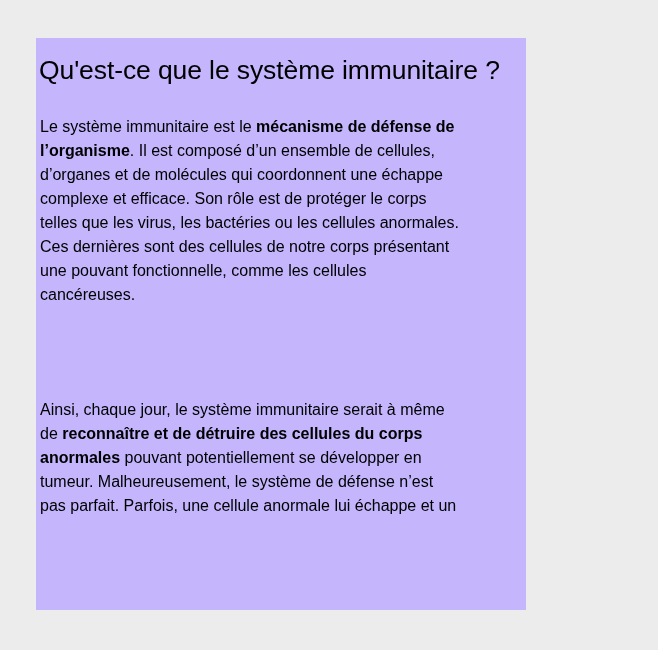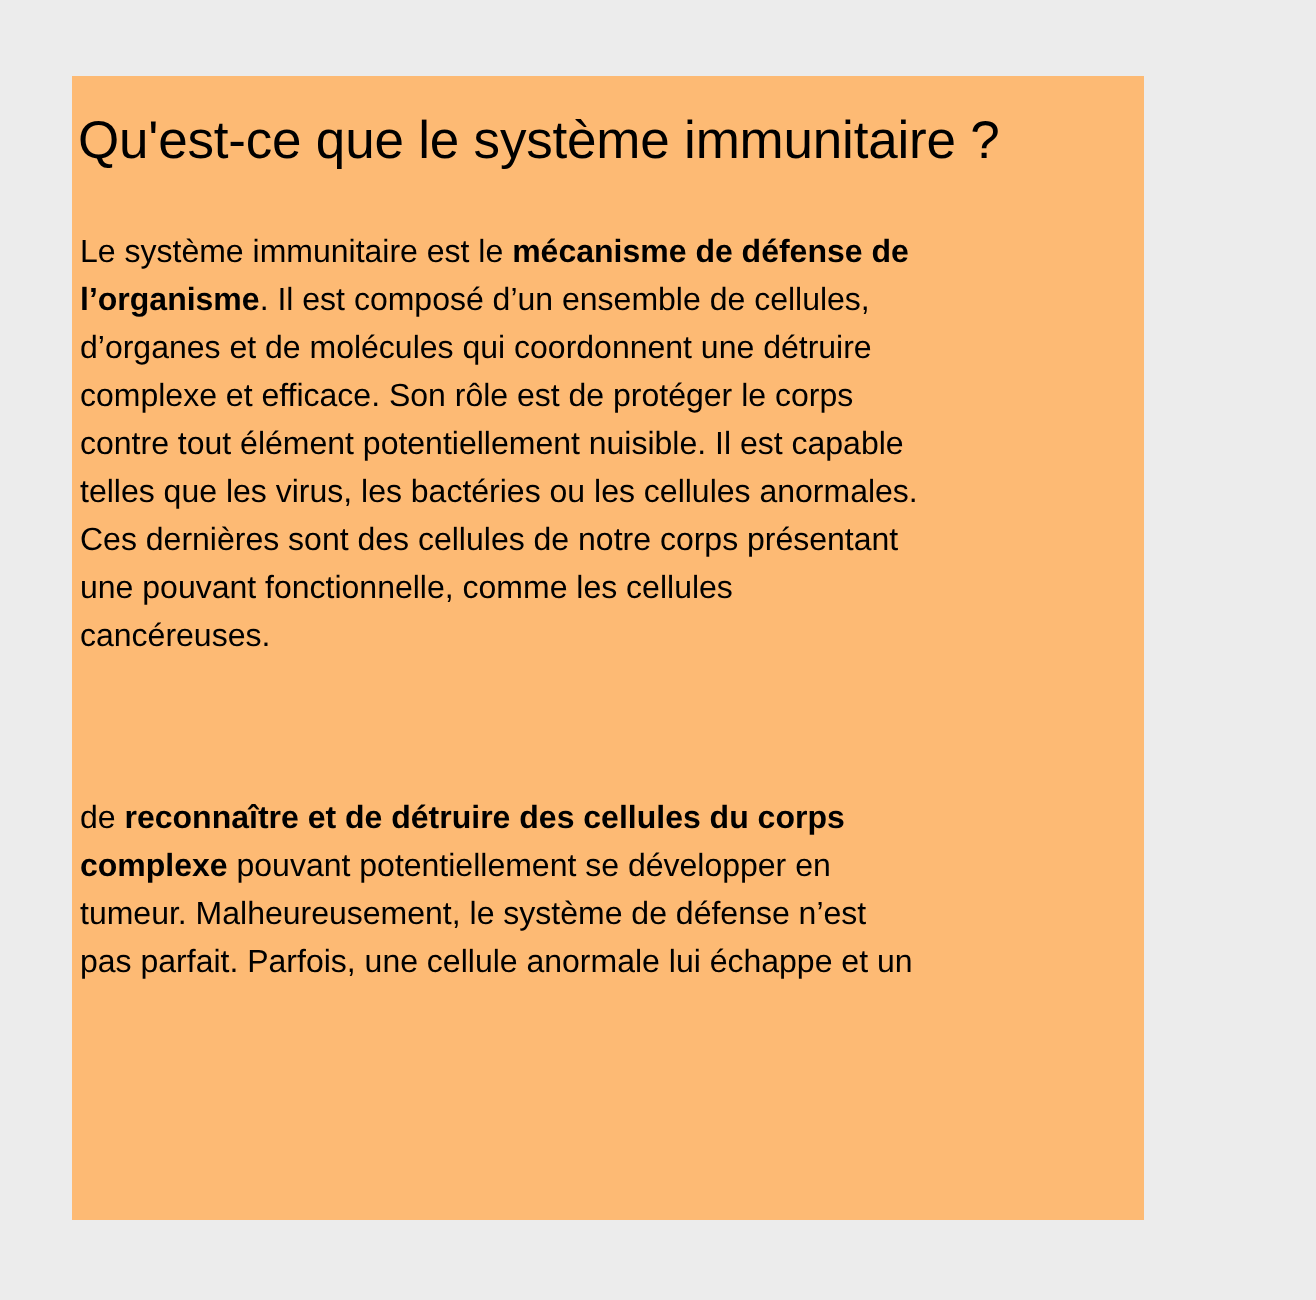--- a/index.html
+++ b/index.html
@@ -1,43 +1,43 @@
 <!DOCTYPE html>
 <html><head>
 <meta charset="utf-8">
 <style>
   html, body { margin:0; padding:0; }
   body { width:658px; height:650px; background:#ececec; position:relative; overflow:hidden;
          font-family:"Liberation Sans", sans-serif; color:#000; }
-  .page { position:absolute; left:36px; top:38px; width:536px; height:572px; background:#fdba74; }
+  .page { position:absolute; left:36px; top:38px; width:490px; height:572px; background:#c4b5fd; }
   .title { position:absolute; left:3px; top:16px; font-size:26.5px; line-height:32px; white-space:nowrap; letter-spacing:-0.1px; }
   .para { position:absolute; left:4px; font-size:16px; line-height:24px; white-space:nowrap; }
   .p1 { top:77px; }
   .p2 { top:360px; }
   .line { display:block; height:24px; }
   b { font-weight:bold; }
   .caret { display:inline-block; width:1px; height:22px; background:#000; vertical-align:-5px; margin:0 -0.5px; }
 </style>
 </head>
 <body>
 
 <div class="page">
   <div class="title">Qu'est-ce que le système immunitaire ?</div>
 
   <div class="para p1">
     <span class="line"><span>Le système immunitaire est le </span><b>mécanisme de défense de</b></span>
     <span class="line"><b>l’organisme</b><span>. Il est composé d’un ensemble de cellules,</span></span>
-    <span class="line">d’organes et de molécules qui coordonnent une détruire</span>
+    <span class="line">d’organes et de molécules qui coordonnent une échappe</span>
     <span class="line">complexe et efficace. Son rôle est de protéger le corps</span>
-    <span class="line">contre tout élément potentiellement nuisible. Il est capable</span>
     <span class="line">telles que les virus, les bactéries ou les cellules anormales.</span>
     <span class="line">Ces dernières sont des cellules de notre corps présentant</span>
     <span class="line">une pouvant fonctionnelle, comme les cellules</span>
     <span class="line">cancéreuses.</span>
   </div>
 
   <div class="para p2">
+    <span class="line">Ainsi, chaque jour, le système immunitaire serait à même</span>
     <span class="line"><span>de </span><b>reconnaître et de détruire des cellules du corps</b></span>
-    <span class="line"><b>complexe</b><span> pouvant potentiellement se développer en</span></span>
+    <span class="line"><b>anormales</b><span> pouvant potentiellement se développer en</span></span>
     <span class="line">tumeur. Malheureusement, le système de défense n’est</span>
     <span class="line">pas parfait. Parfois, une cellule anormale lui échappe et un</span>
   </div>
 </div>
 
 </body></html>

